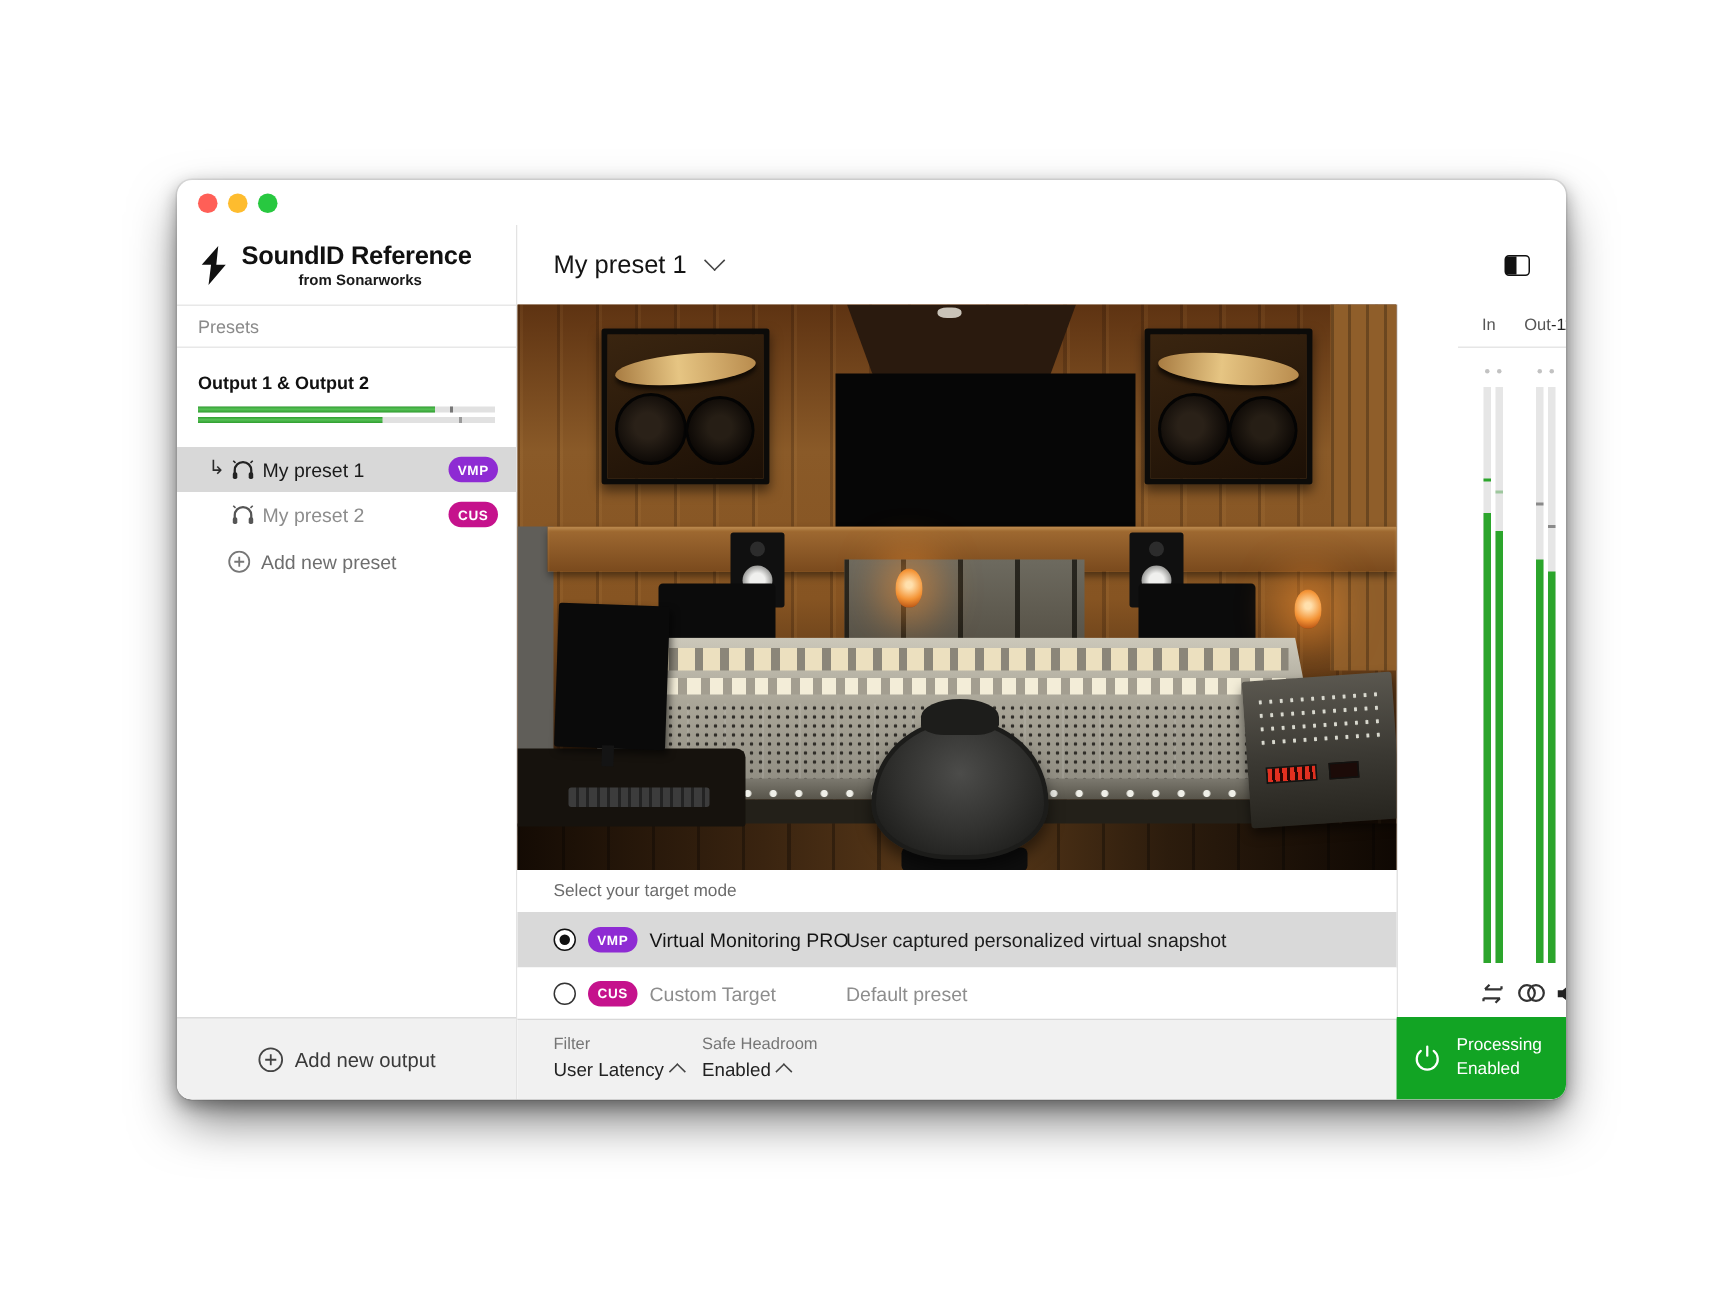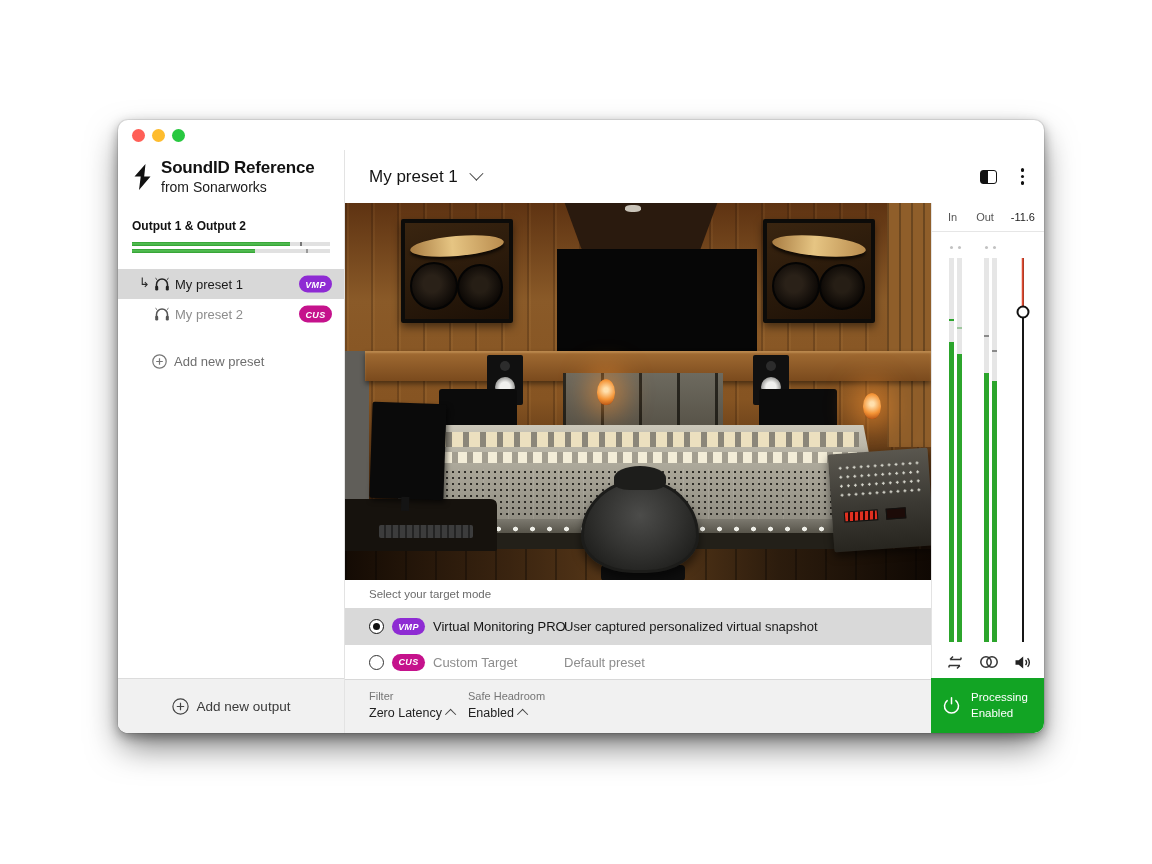--- a/index.html
+++ b/index.html
@@ -16,37 +16,37 @@
   .tl { width:13px; height:13px; border-radius:50%; }
   
   .body { flex:1; display:flex; min-height:0; }
   .sidebar { width:227px; flex:0 0 227px; border-right:1px solid #e3e3e3; display:flex; flex-direction:column; background:#fff; }
   .main { width:586px; flex:0 0 586px; display:flex; flex-direction:column; background:#fff; }
   .rightpanel { flex:1; display:flex; flex-direction:column; background:#fff; }
 
   
   .brand { height:53px; display:flex; align-items:center; gap:8px; padding:0 14px; }
   .brand-txt .bname { font-size:17px; font-weight:700; color:#111; letter-spacing:-.2px; }
-  .brand-txt .btag { font-size:14px; font-weight:400; color:#1a1a1a; margin-top:1px; }
+  .brand-txt .btag { font-size:10px; font-weight:700; color:#1a1a1a; margin-top:1px;margin-left:38px; }
   .presets-row { height:29px; border-top:1px solid #e8e8e8; border-bottom:1px solid #e8e8e8; display:flex; align-items:center; padding-left:14px; font-size:12px; color:#8a8a8a; }
   .device { padding:17px 14px 0; font-size:13.5px; font-weight:600; color:#111; }
   .outname { padding:16px 14px 0; font-size:12px; font-weight:700; color:#111; }
   .outmeters { padding:9px 14px 0; }
   .htrack { position:relative; height:4px; background:#e1e1e1; margin-bottom:3px; }
   .hfill { position:absolute; left:0; top:0; bottom:0; background:linear-gradient(180deg,#2f9e2f,#57c157 45%,#2f9e2f); }
   .htick { position:absolute; top:0; bottom:0; width:2px; background:#777; }
   .preset-list { margin-top:13px; }
   .preset-row { position:relative; height:30px; display:flex; align-items:center; cursor:default; }
   .preset-row.sel { background:#d8d8d8; }
   .pr-arrow { position:absolute; left:21px; font-size:13px; color:#2b2b2b; top:6px; }
   .pr-hp { position:absolute; left:36px; top:7px; }
   .pr-label { position:absolute; left:57px; font-size:13px; color:#1a1a1a; }
   .preset-row.dim .pr-label { color:#8d8d8d; }
-  .badge { position:absolute; right:12px; top:50%; transform:translateY(-50%); min-width:33px; height:17px; border-radius:9px; color:#fff; font-size:9px; font-weight:700; letter-spacing:.4px; display:flex; align-items:center; justify-content:center; padding:0 6px;font-style:italic; }
-  .addpreset { height:28px; margin-top:18px; display:flex; align-items:center; gap:7px; padding-left:34px; color:#6e6e6e; font-size:13px; }
+  .badge { position:absolute; right:12px; top:50%; transform:translateY(-50%); min-width:33px; height:17px; border-radius:9px; color:#fff; font-size:9px; font-weight:700; letter-spacing:.4px; display:flex; align-items:center; justify-content:center; padding:0 6px; }
+  .addpreset { height:28px; margin-top:2px; display:flex; align-items:center; gap:7px; padding-left:34px; color:#6e6e6e; font-size:13px; }
   .side-spacer { flex:1; }
   .side-footer { height:55px; flex:0 0 55px; background:#f1f1f1; border-top:1px solid #dcdcdc; display:flex; align-items:center; justify-content:center; gap:8px; color:#3a3a3a; font-size:13.5px; }
 
   
   .main-header { height:53px; flex:0 0 53px; display:flex; align-items:center; padding-left:24px; }
   .mh-title { font-size:17px; font-weight:500; color:#141414; }
   .chev-down { width:10px; height:10px; border-right:1.8px solid #444; border-bottom:1.8px solid #444; transform:rotate(45deg) translateY(-2px); margin-left:12px; margin-top:-4px; }
 
   
   .photo { position:relative; width:586px; height:377px; overflow:hidden; background:#6e4018; flex:0 0 377px; }
@@ -121,21 +121,21 @@
   .mf-label { font-size:11px; color:#757575; }
   .mf-value { margin-top:4px; font-size:12.5px; color:#222; display:flex; align-items:center; gap:6px; }
   .chev-up { width:8px; height:8px; border-left:1.6px solid #444; border-top:1.6px solid #444; transform:rotate(45deg) translateY(2px); }
 
   
   .rp-top { height:53px; flex:0 0 53px; display:flex; align-items:center; justify-content:flex-end; gap:24px; padding-right:20px; }
   .icon-panel { width:17px; height:14px; border:1.6px solid #111; border-radius:3px; position:relative; }
   .icon-panel::after { content:""; position:absolute; left:0; top:0; bottom:0; width:7px; background:#111; }
   .icon-kebab { display:flex; flex-direction:column; gap:3px; }
   .icon-kebab i { width:3.5px; height:3.5px; border-radius:50%; background:#111; }
-  .rp-main { flex:1; border-left:1px solid #e3e3e3; display:flex; flex-direction:column; min-height:0; }
+  .rp-main { flex:1; border-left:1px solid #e3e3e3; display:flex; flex-direction:column; min-height:0;padding-left:40px; }
   .rp-header { height:29px; flex:0 0 29px; border-bottom:1px solid #e6e6e6; display:flex; align-items:center; font-size:11px; color:#555; padding:0 9px 0 16px; }
   .rp-header .out { margin-left:19px; }
   .rp-header .gain { margin-left:auto; color:#222; }
   .rp-meters { flex:1; position:relative; }
   .clipdot { position:absolute; top:14px; width:3px; height:3px; border-radius:50%; background:#c2c2c2; }
   .vcol { position:absolute; top:26px; bottom:8px; width:5px; background:#e6e6e6; }
   .vfill { position:absolute; left:0; right:0; bottom:0; background:#2ca52c; }
   .vpeak { position:absolute; left:0; right:0; height:2px; }
   .slider { position:absolute; top:26px; bottom:8px; left:83px; width:15px; }
   .slider .line { position:absolute; left:50%; transform:translateX(-50%); width:2px; top:0; bottom:0; background:#161616; }
@@ -163,20 +163,21 @@
         <div class="brand">
           <svg width="21" height="26" viewBox="0 0 21 26">
             <path d="M13.5 0 L2.5 12.5 h6.2 L7 26 L18.5 12.5 h-6.3 Z" fill="#111"></path>
           </svg>
           <div class="brand-txt">
             <div class="bname">SoundID Reference</div>
             <div class="btag">from Sonarworks</div>
           </div>
         </div>
 
+        <div class="presets-row">Presets</div>
 
         <div class="outname">Output 1 &amp; Output 2</div>
 
         <div class="outmeters">
           <div class="htrack">
             <span class="hfill" style="width: 80%;"></span>
             <span class="htick" style="left: 85%;"></span>
           </div>
           <div class="htrack">
             <span class="hfill" style="width: 62%;"></span>
@@ -288,21 +289,21 @@
           <span class="radio"></span>
           <span class="badge tm-badge" style="background-color: rgb(197, 18, 140);">CUS</span>
           <span class="tm-name">Custom Target</span>
           <span class="tm-desc">Default preset</span>
         </div>
 
         <div class="main-footer">
           <div class="mf-item w2">
             <div class="mf-label">Filter</div>
             <div class="mf-value">
-              <span>Zero Latency</span>
+              <span>User Latency</span>
                 <span class="chev-up"></span>
             </div>
           </div>
           <div class="mf-item">
             <div class="mf-label">Safe Headroom</div>
             <div class="mf-value">
               <span>Enabled</span>
                 <span class="chev-up"></span>
             </div>
           </div>

